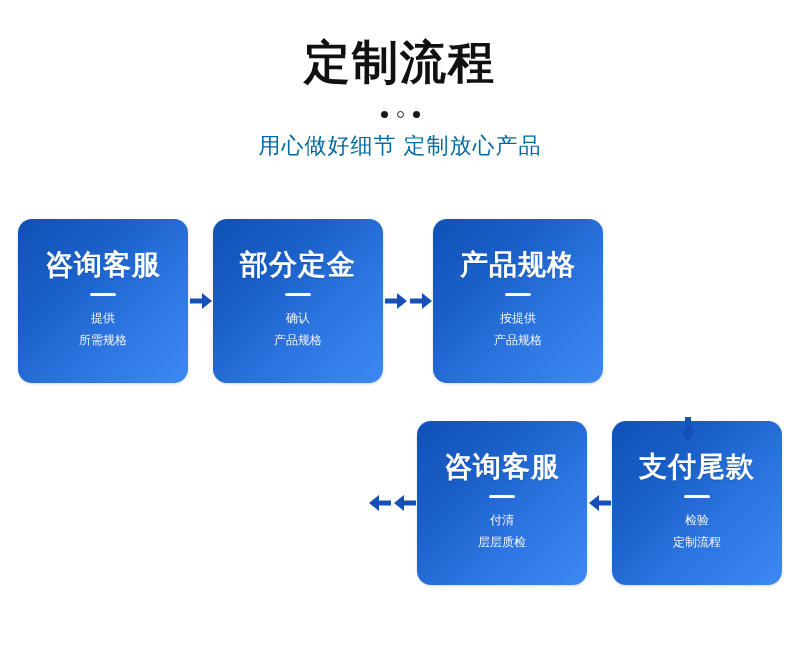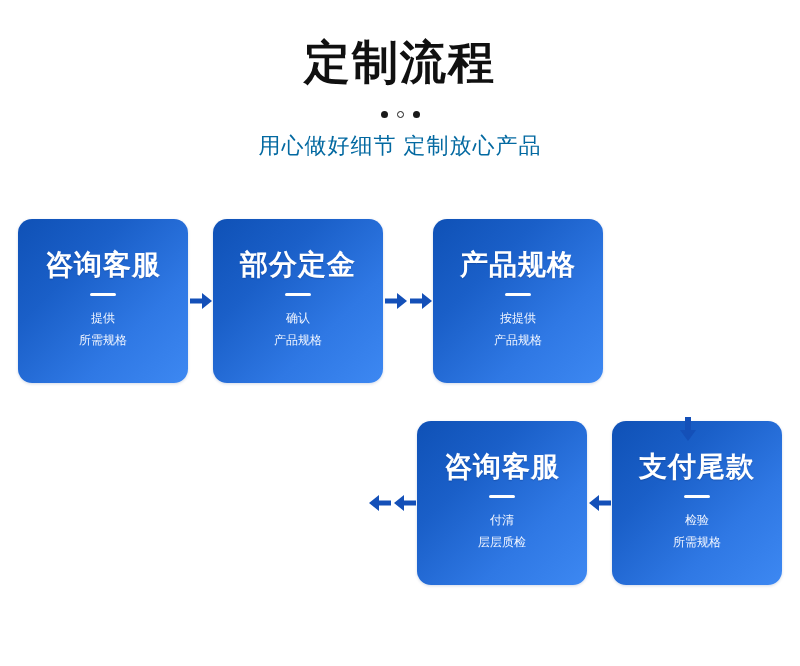--- a/index.html
+++ b/index.html
@@ -203,21 +203,21 @@
     </div>
 
   </div>
 
   <div class="flow-row reverse">
 
     <div class="card">
       <div class="card-title">支付尾款</div>
       <div class="card-rule"></div>
       <div class="card-desc">检验
-所需规格</div>
+定制流程</div>
     </div>
 
     <div class="arrow-h">
       <svg width="22" height="16" viewBox="0 0 22 16">
           <path d="M22 5.5H10V0L0 8l10 8v-5.5h12z" fill="#1450b8"></path>
         </svg>
     </div>
 
     <div class="card">
       <div class="card-title">咨询客服</div>

